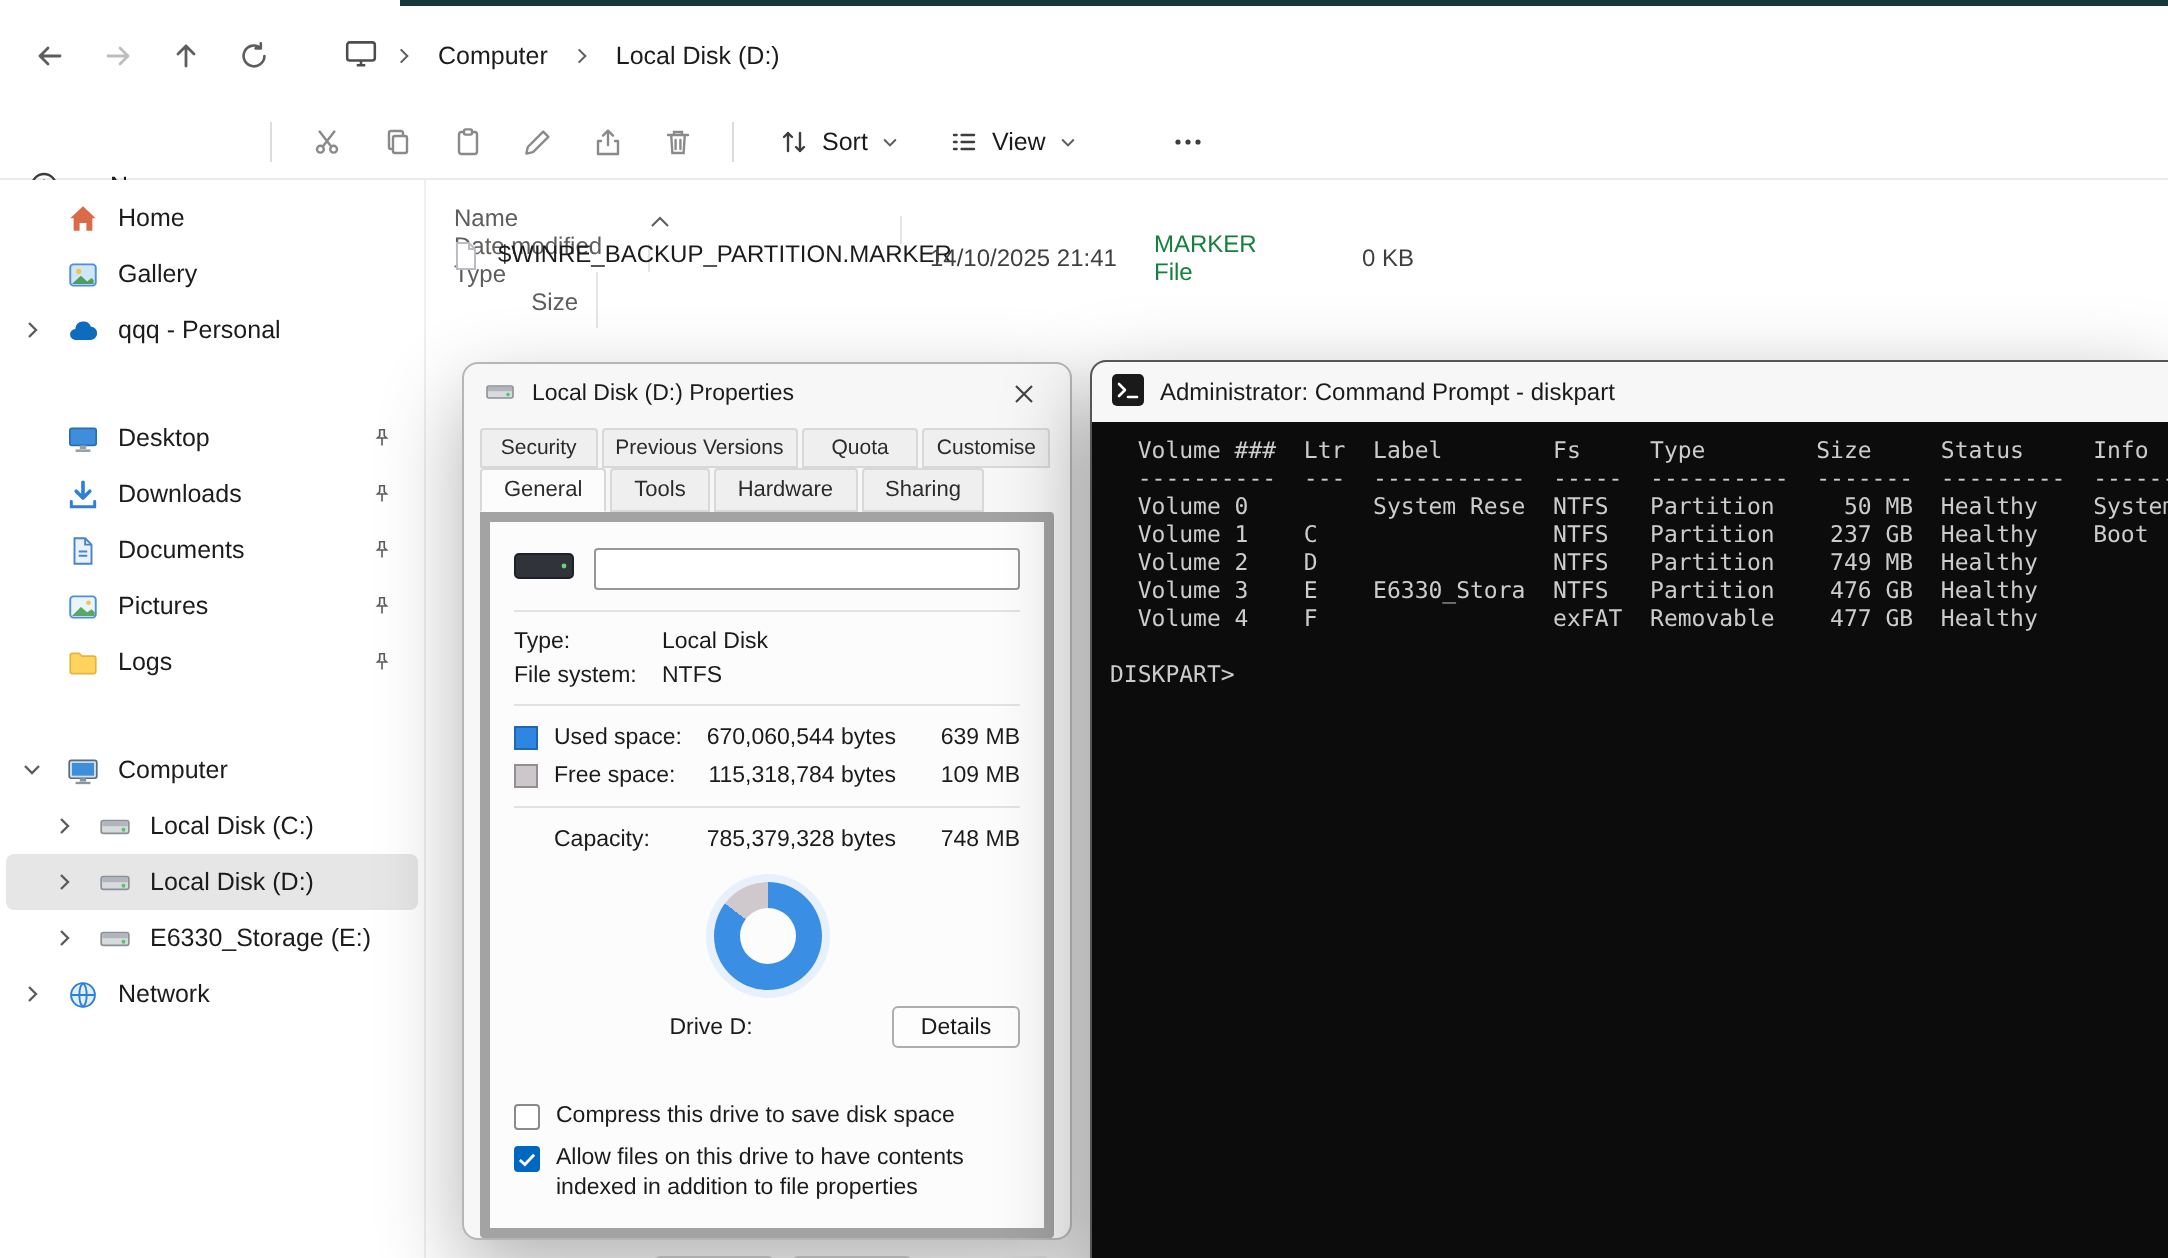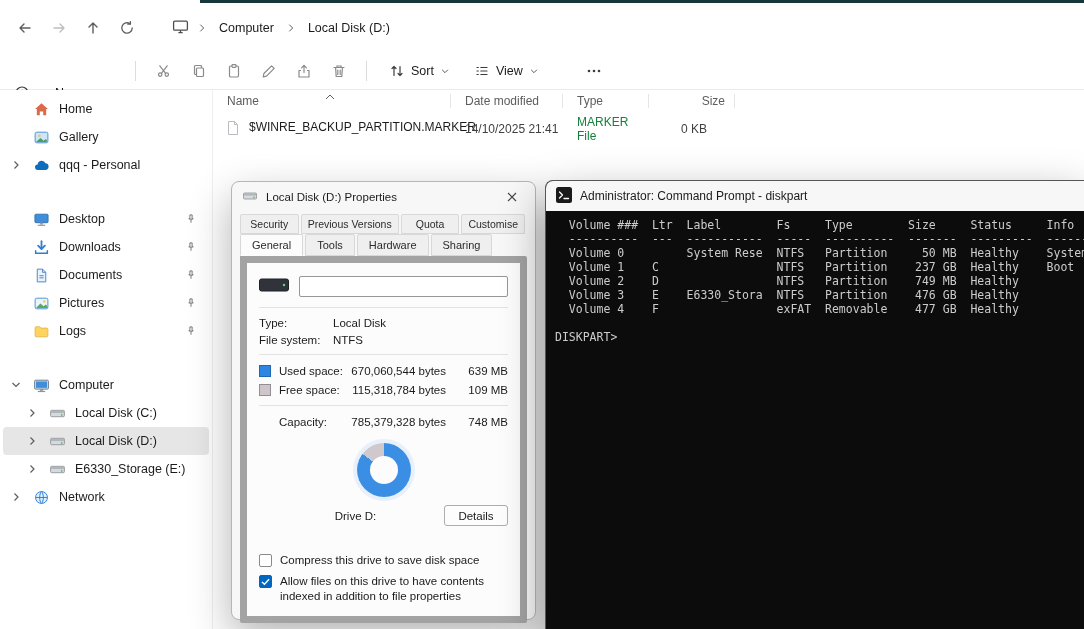--- a/index.html
+++ b/index.html
@@ -29,21 +29,21 @@
   .side-item.lvl2{padding-left:46px;}
   .side-item.selected{background:#e6e6e6;}
   .side-item .chev{position:absolute;left:7px;top:50%;transform:translateY(-50%);display:flex;}
   .side-item.lvl2 .chev{left:23px;}
   .side-item .pin{position:absolute;right:12px;top:50%;transform:translateY(-50%);display:flex;}
   .ico{width:17px;height:17px;margin-right:9px;display:inline-flex;flex:0 0 17px;}
   .side-gap{height:26px;}
   .v-div{position:absolute;left:212px;top:90px;bottom:0;width:1px;background:#efefef;}
 
   
-  .file-headers{position:absolute;left:213px;top:88px;right:0;height:26px;display:flex;align-items:flex-start;font-size:12px;color:#5f5d5b;}
+  .file-headers{position:absolute;left:213px;top:102px;right:0;height:26px;display:flex;align-items:flex-start;font-size:12px;color:#5f5d5b;flex-direction:column;}
   .col{position:relative;height:100%;display:flex;align-items:center;padding-left:14px;box-sizing:border-box;}
   .col::after{content:"";position:absolute;right:0;top:6px;height:14px;width:1px;background:#e5e5e5;}
   .col-name{width:238px;}
   .col-date{width:112px;}
   .col-type{width:86px;}
   .col-size{width:86px;justify-content:flex-end;padding-right:10px;}
   .sort-caret{position:absolute;left:112px;top:1px;}
   .file-row{position:absolute;left:213px;top:116px;right:0;height:26px;display:flex;align-items:center;font-size:12px;}
   .cell{padding-left:14px;box-sizing:border-box;}
   .cell-name{width:238px;display:flex;align-items:flex-start;gap:8px;padding-left:12px;}
@@ -58,21 +58,21 @@
   .dlg-titlebar{height:30px;display:flex;align-items:center;gap:8px;padding:0 6px 0 10px;flex:0 0 30px;}
   .dlg-title{flex:1;}
   .dlg-close{width:34px;height:24px;display:flex;align-items:center;justify-content:center;border-radius:4px;}
   .dlg-tabs{padding:2px 8px 0 8px;}
   .tabrow{display:flex;}
   .tab{display:flex;align-items:center;justify-content:center;background:#f0efef;border:1px solid #d8d8d8;
     border-radius:2px 2px 0 0;margin-right:2px;padding:0 6px;height:18px;font-size:10.5px;color:#2b2b2b;white-space:nowrap;}
   .tabrow.back .tab{flex:1;}
   .tabrow.front .tab{height:20px;padding:0 11px;font-size:11px;}
   .tab.active{background:#fcfcfc;height:22px;margin-bottom:-1px;border-bottom:1px solid #fcfcfc;position:relative;z-index:2;}
-  .tabpage{border:7px solid #a3a3a3;background:#fcfcfc;margin:0 8px;flex:1;padding:10px 12px 6px;display:flex;flex-direction:column;border-radius:0 2px 2px 2px;}
+  .tabpage{border:5px solid #a3a3a3;background:#fcfcfc;margin:0 8px;flex:1;padding:10px 12px 6px;display:flex;flex-direction:column;border-radius:0 2px 2px 2px;}
   .name-row{display:flex;align-items:center;gap:10px;height:26px;margin-bottom:2px;}
   .name-input{flex:1;height:19px;border:1px solid #979797;border-radius:2px;background:#fff;font-size:11.5px;padding:0 5px;font-family:inherit;}
   .hr{border-top:1px solid #e3e3e3;margin:6px 0;height:0;}
   .kv{display:flex;align-items:center;height:17px;}
   .kv .k{width:74px;}
   .srow{display:flex;align-items:center;height:19px;}
   .sq{width:12px;height:12px;margin-right:8px;flex:0 0 12px;box-sizing:border-box;}
   .sq.used{background:#2e86e0;border:1px solid #1f66b3;}
   .sq.free{background:#cdc6cb;border:1px solid #948d93;}
   .sq.ghost{visibility:hidden;}

